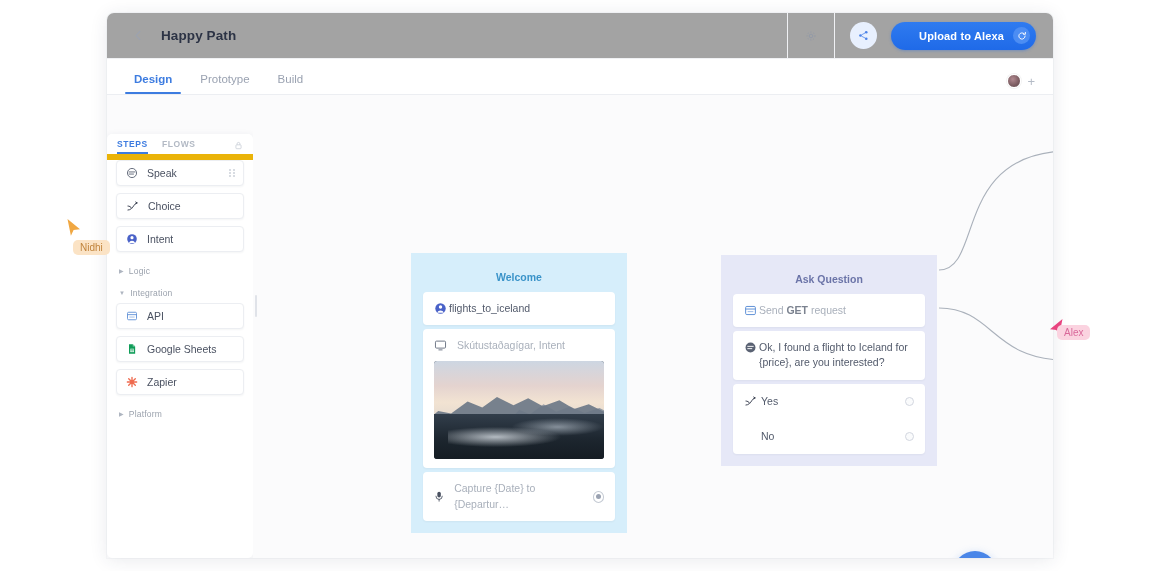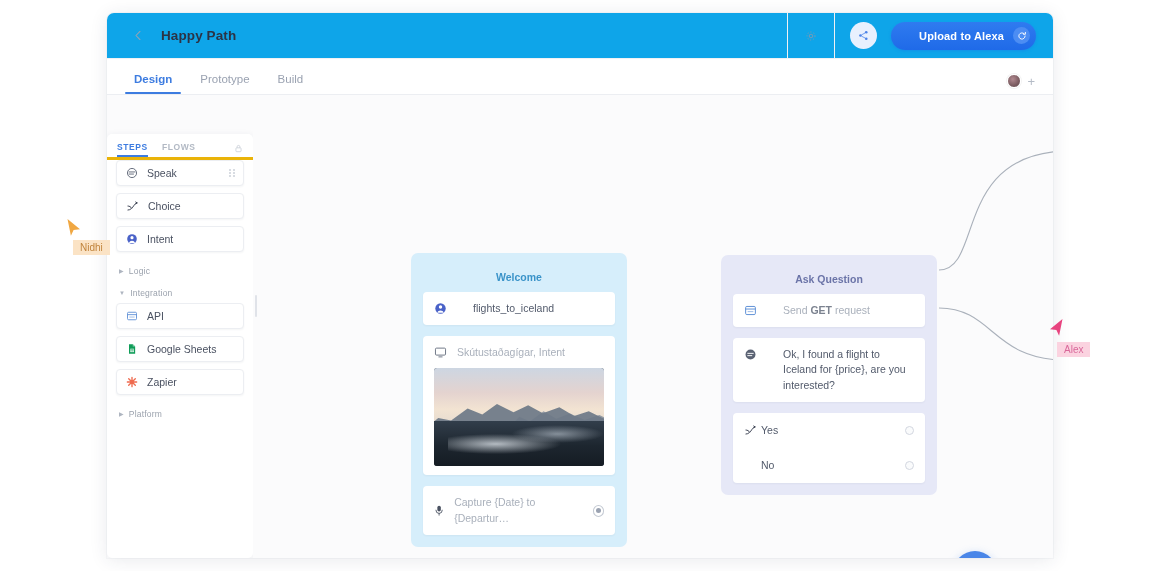--- a/index.html
+++ b/index.html
@@ -19,21 +19,21 @@
     background: #ffffff;
     border-radius: 7px 7px 0 0;
     box-shadow: 0 2px 18px rgba(40,50,80,0.10), 0 0 0 1px rgba(40,50,80,0.03);
     overflow: hidden;
   }
 
   
   #header {
     position: absolute; left: 0; top: 0;
     width: 946px; height: 46px;
-    background: #0ea5e9;
+    background: #a3a3a3;
     border-bottom: 1px solid #f0f1f4;
     display: flex; align-items: center;
   }
   #back-btn {
     width: 34px; height: 34px; margin-left: 14px;
     display: flex; align-items: center; justify-content: center;
     color: #9aa2b1; cursor: pointer; border-radius: 4px;
   }
   #page-title {
     font-size: 13.5px; color: #2c3345; font-weight: 600;
@@ -103,21 +103,21 @@
   
   #sidebar {
     position:absolute; left:0px; top:39px;
     width:146px; height:424px;
     background:#fff; border-radius:5px;
     box-shadow:0 1px 7px rgba(40,50,80,.07);
     overflow:hidden;
   }
   #sb-tabs {
     height:26px; display:flex; align-items:flex-end; padding:0 10px;
-    border-bottom:3px solid #eab308; position:relative;
+    border-bottom:6px solid #eab308; position:relative;
   }
   .sb-tab { font-size:8.5px; font-weight:700; letter-spacing:.6px; color:#b2b9c4;
     padding-bottom:5px; margin-right:14px; cursor:pointer; position:relative;}
   .sb-tab.active { color:#3d7ce0; }
   .sb-tab.active::after{content:"";position:absolute;left:0;right:0;bottom:0;height:1.6px;background:#3d7ce0;}
   #sb-lock { margin-left:auto; padding-bottom:4px; color:#c2c8d2; cursor:pointer; }
 
   .sb-group {
     display:flex; align-items:center; gap:5px;
     font-size:8.5px; color:#9ba2ad; padding:7px 0 5px 12px; letter-spacing:.2px;
@@ -139,25 +139,25 @@
   #canvas {
     position:absolute; left:146px; top:0; width:800px; height:463px;
     background:#fbfbfc; overflow:hidden;
   }
   #canvas-handle {
     position:absolute; left:2px; top:200px; width:2px; height:22px;
     background:#e0e3e9; border-radius:1px;
   }
 
   
-  .card { position:absolute; border-radius:7px; padding:12px; }
+  .card { position:absolute; border-radius:0; padding:12px; }
   .card-title { text-align:center; font-size:10.5px; font-weight:700; padding:6px 0 9px; }
   .row {
-    background:#fff; border-radius:4px; margin-bottom:11px;
-    display:flex; align-items:center; gap:26px; padding:9px 11px;
+    background:#fff; border-radius:4px; margin-bottom:4px;
+    display:flex; align-items:center; gap:2px; padding:9px 11px;
     box-shadow:0 1px 2px rgba(40,50,80,.05);
   }
   .row:last-child{ margin-bottom:0; }
   .row-text { font-size:10.5px; color:#525a6b; line-height:1.45; }
   .row-muted { color:#a9b0bb; }
 
   
   #card-welcome { left:158px; top:158px; width:216px; background:#d6eefb; }
   #card-welcome .card-title { color:#3a93c9; }
   #welcome-img {
@@ -218,27 +218,27 @@
   #chat-fab {
     position:absolute; left:846px; top:538px; width:44px; height:44px;
     border-radius:50%; background:#4a86e8;
     box-shadow:0 3px 10px rgba(74,134,232,.4);
     display:flex; align-items:center; justify-content:center; cursor:pointer;
   }
 
   
   .cursor-wrap { position:absolute; }
   .cursor-label {
-    position:absolute; font-size:10px; padding:2px 7px; border-radius:0;
+    position:absolute; font-size:10px; padding:2px 7px; border-radius:5px;
     white-space:nowrap; font-weight:500;
   }
   #cursor-nidhi { left:66px; top:218px; }
   #cursor-nidhi .cursor-label { left:7px; top:22px; background:#fbe3c5; color:#c0843c; }
   #cursor-alex { left:1048px; top:318px; }
-  #cursor-alex .cursor-label { left:9px; top:24px; background:#fbd3e0; color:#d9689a; }
+  #cursor-alex .cursor-label { left:9px; top:7px; background:#fbd3e0; color:#d9689a; }
 
   svg { display:block; }
 </style>
 </head>
 <body>
 
 <div id="app-window">
 
   <div id="header">
     <div id="back-btn">

